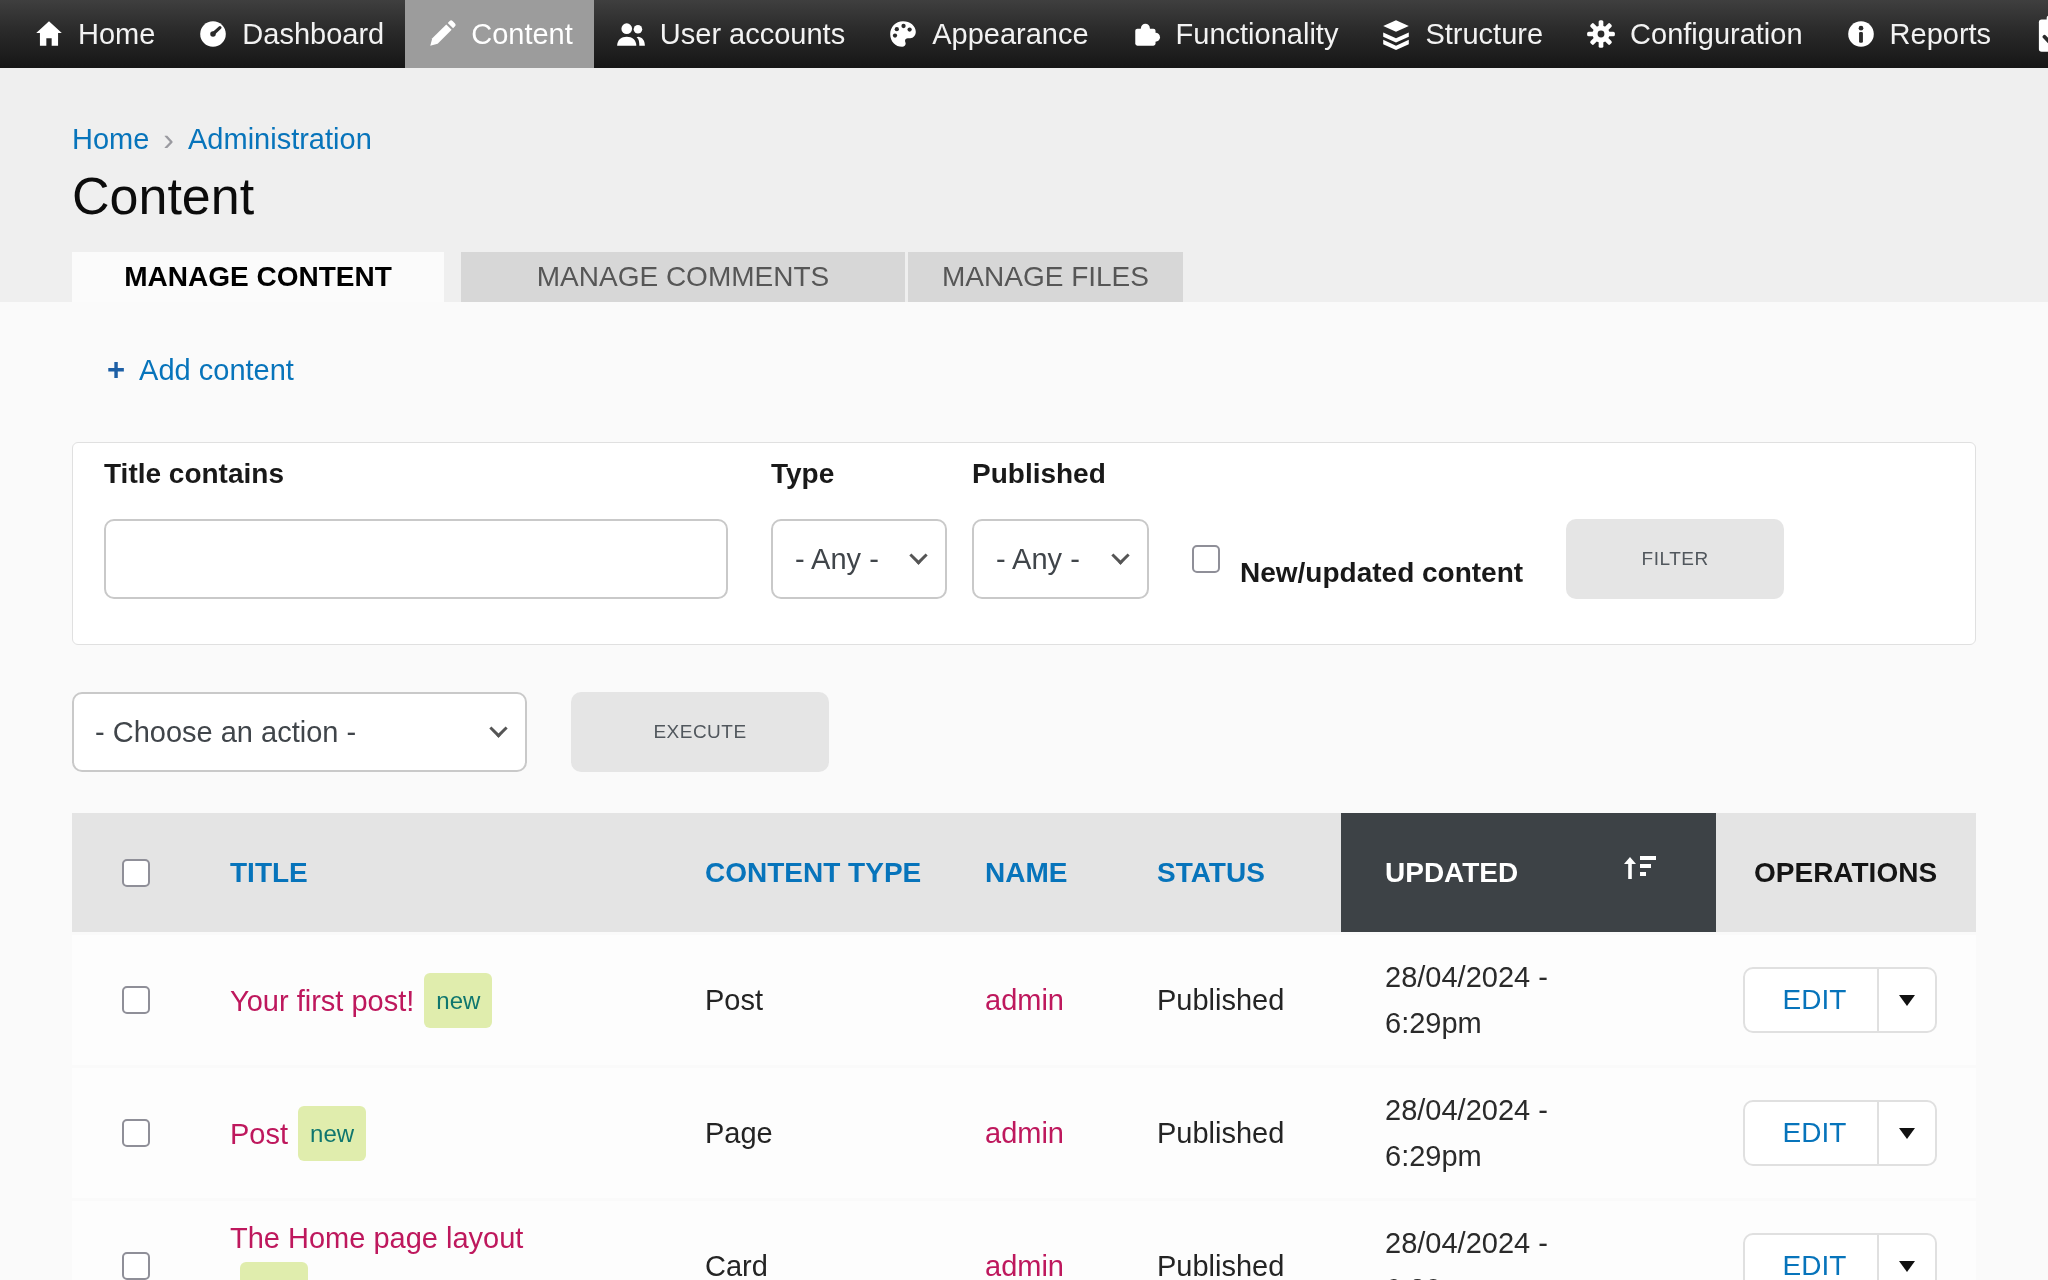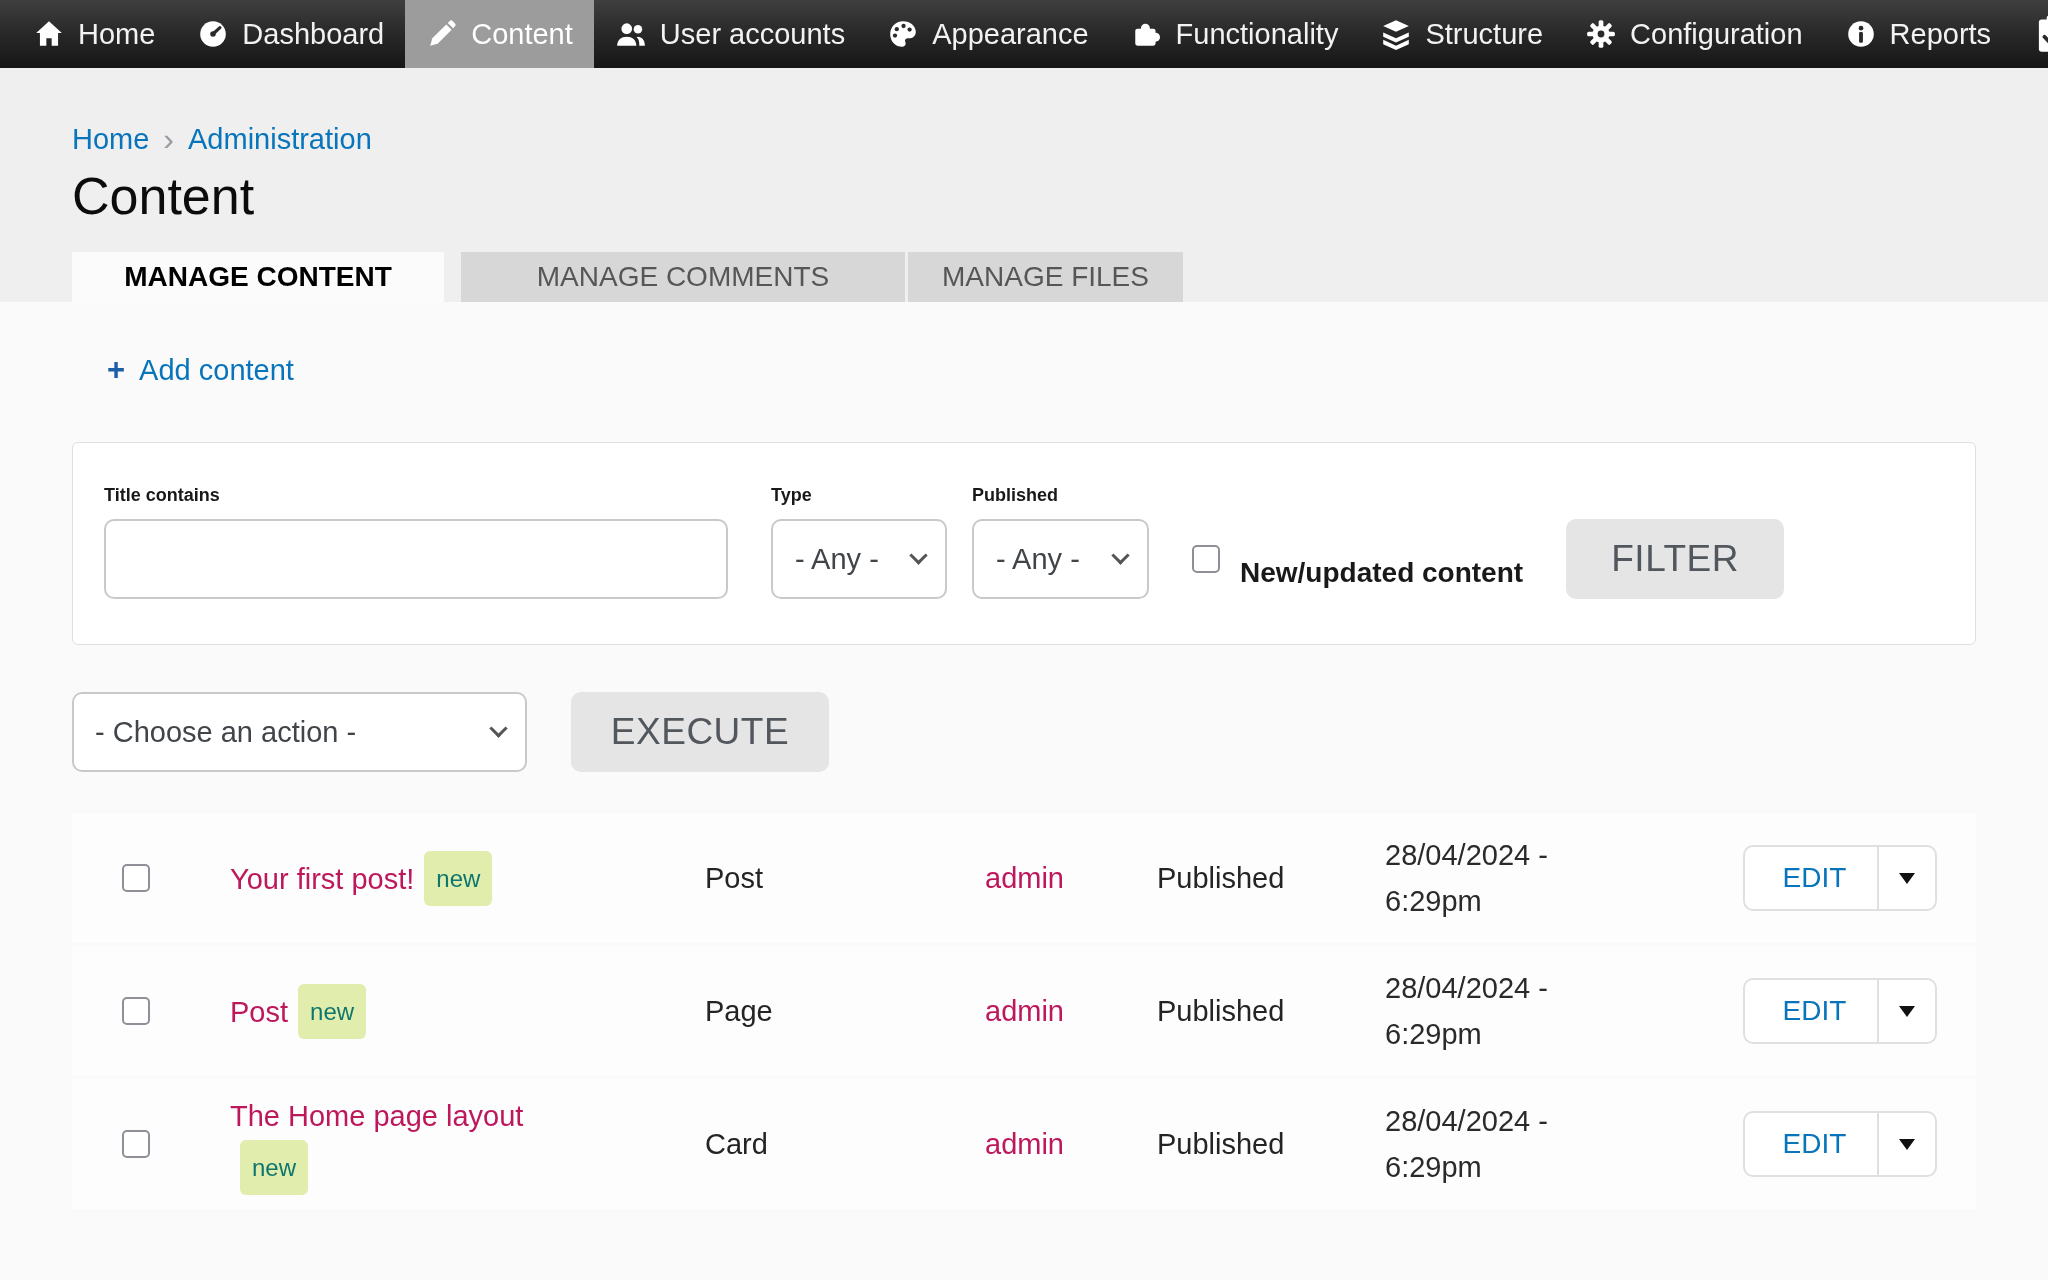--- a/index.html
+++ b/index.html
@@ -31,33 +31,33 @@
   
   .content { padding-left:72px; }
   .add-row { margin-top:52px; height:32px; display:flex; align-items:center; }
   .add-link { display:flex; align-items:center; gap:14px; font-size:29px; color:#0774bb; cursor:pointer; margin-left:35px; }
   .add-link .plus { color:#1d5fa5; font-weight:700; font-size:31px; }
 
   
   .filter-card { margin-top:56px; width:1904px; height:203px; background:#fff; border:1px solid #e0e0e0;
                  border-radius:6px; display:flex; align-items:flex-end; padding:0 0 45px 31px; }
   .f-field { display:flex; flex-direction:column; }
-  .f-label { font-size:18px; font-weight:700; color:#191919; margin-bottom:13px; }
+  .f-label { font-size:28px; font-weight:700; color:#191919; margin-bottom:29px; }
   .f-input { width:624px; height:80px; background:#fff; border:2px solid #c9c9c9; border-radius:10px;
              font-size:29px; padding:0 20px; color:#222; outline:none; font-family:inherit; }
   .sel { height:80px; background:#fff; border:2px solid #c9c9c9; border-radius:10px; display:flex;
          align-items:center; justify-content:space-between; padding:0 20px 0 22px; font-size:29px;
          color:#40454a; cursor:pointer; }
   .chev { width:13px; height:13px; border-right:3px solid #555; border-bottom:3px solid #555;
           transform:rotate(45deg); margin-top:-8px; flex:none; margin-left:18px; }
   .w-type { width:176px; margin-left:43px; } .w-pub { width:177px; margin-left:25px; }
   .cb-group { height:80px; display:flex; align-items:center; gap:20px; margin-left:43px; }
   .checkbox { width:28px; height:28px; background:#fff; border:2px solid #8f8f98; border-radius:5px; cursor:pointer; flex:none; }
   .cb-label { font-size:28px; font-weight:700; color:#191919;margin-top:28px; }
-  .btn { height:80px; background:#e5e5e5; border:none; border-radius:10px; font-size:37px; color:#51575d;
+  .btn { height:80px; background:#e5e5e5; border:none; border-radius:10px; font-size:19px; color:#51575d;
          font-family:inherit; cursor:pointer; letter-spacing:0.5px; }
   .filter-btn { width:218px; margin-left:43px; }
 
   
   .action-row { margin-top:47px; display:flex; align-items:center; }
   .action-sel { width:455px;padding-left:21px; }
   .exec-btn { width:258px; margin-left:44px; }
 
   
   .table { margin-top:41px; width:1904px; }
@@ -244,20 +244,39 @@
 
   <section class="action-row">
     <div class="sel action-sel">
       <span>- Choose an action -</span>
       <span class="chev"></span>
     </div>
     <button class="btn exec-btn">EXECUTE</button>
   </section>
 
   <section class="table">
+    <div class="t-head">
+      <div class="cell-check">
+          <span class="checkbox"></span>
+        </div>
+      <div class="th">TITLE</div>
+      <div class="th">CONTENT TYPE</div>
+      <div class="th cell-name">NAME</div>
+      <div class="th cell-status">STATUS</div>
+      <div class="th dark-col">
+        <span>UPDATED</span>
+        <span class="sort-ic"><svg width="40" height="34" viewBox="0 0 40 34" fill="#fff">
+              <path d="M10 6 4 13h4.2v15h3.6V13H16z"></path>
+              <rect x="20" y="5" width="16" height="4"></rect>
+              <rect x="20" y="13" width="11" height="4"></rect>
+              <rect x="20" y="21" width="6" height="4"></rect>
+            </svg></span>
+      </div>
+      <div class="th ops">OPERATIONS</div>
+    </div>
 
     <div class="t-row">
       <div class="cell-check">
           <span class="checkbox"></span>
         </div>
       <div class="cell cell-title"><a href="#">Your first post!</a><span class="badge">new</span></div>
       <div class="cell">Post</div>
       <div class="cell cell-name"><a href="#">admin</a></div>
       <div class="cell cell-status">Published</div>
       <div class="cell cell-updated">28/04/2024 - 6:29pm</div>

